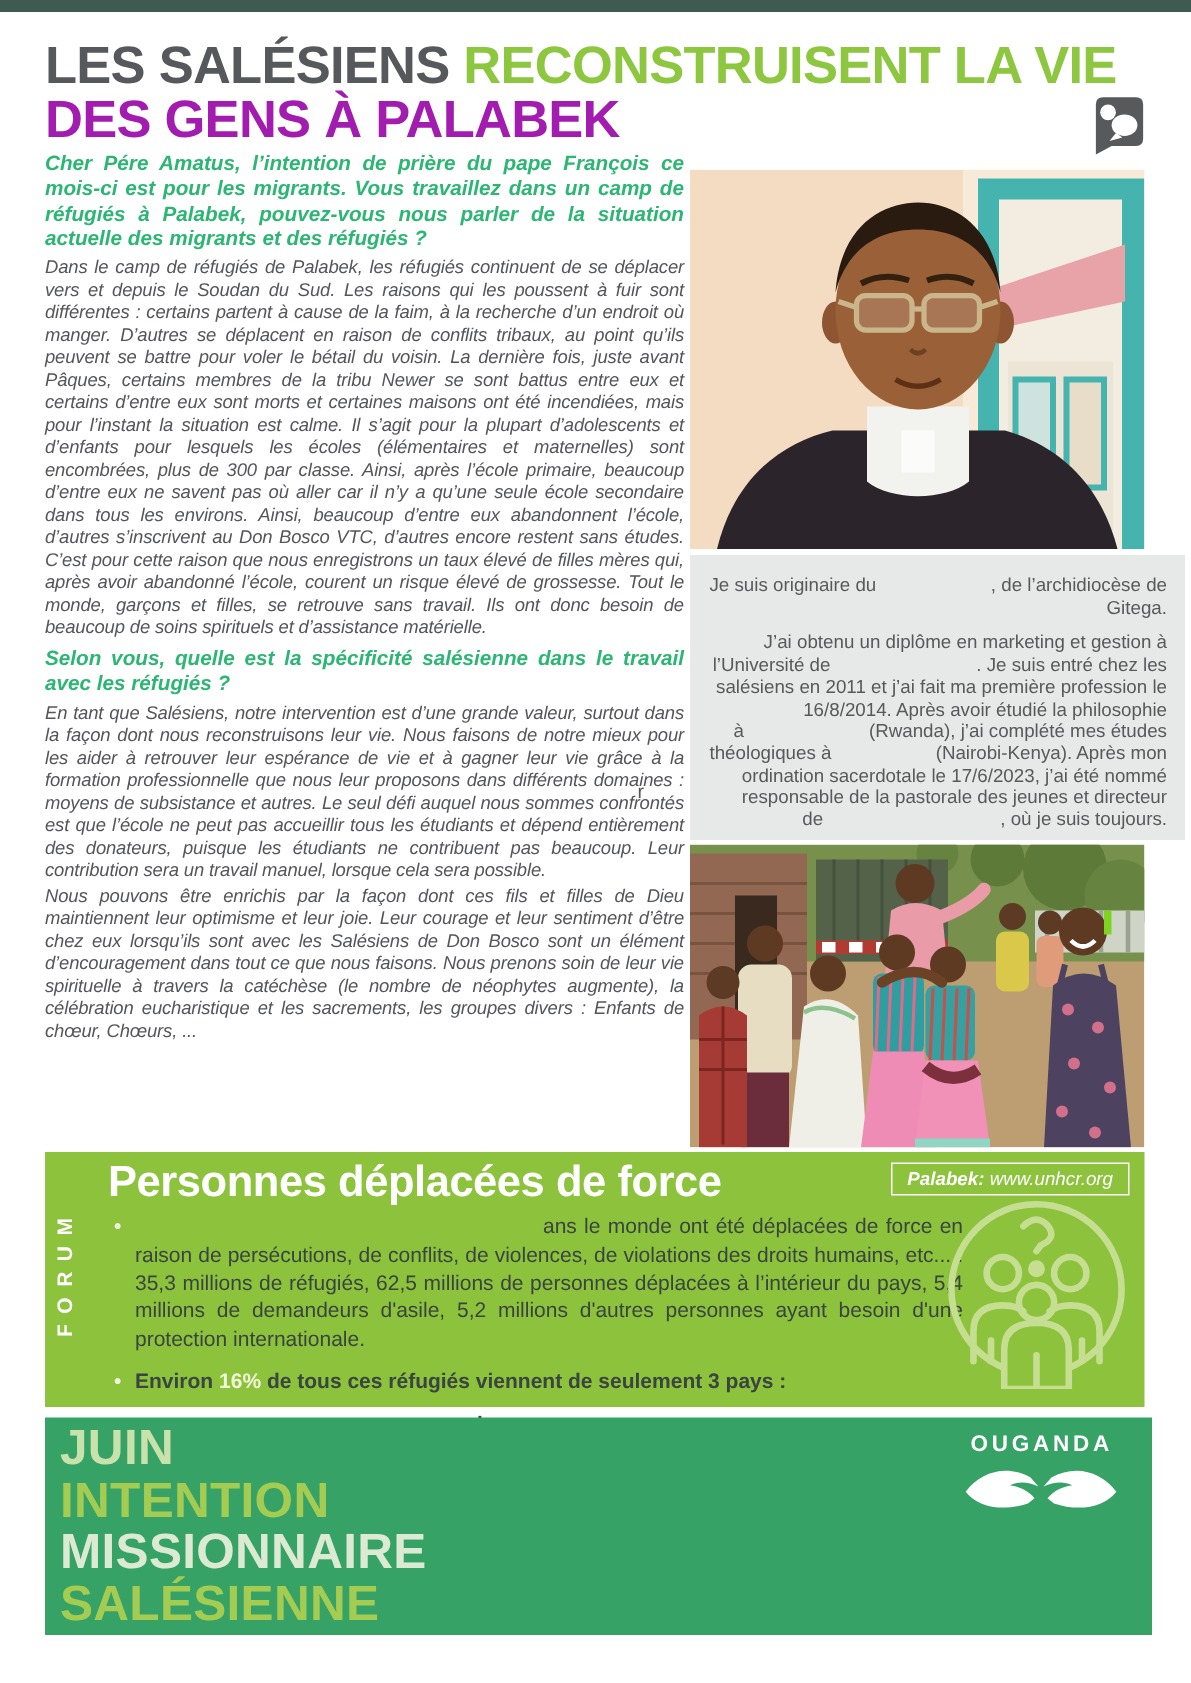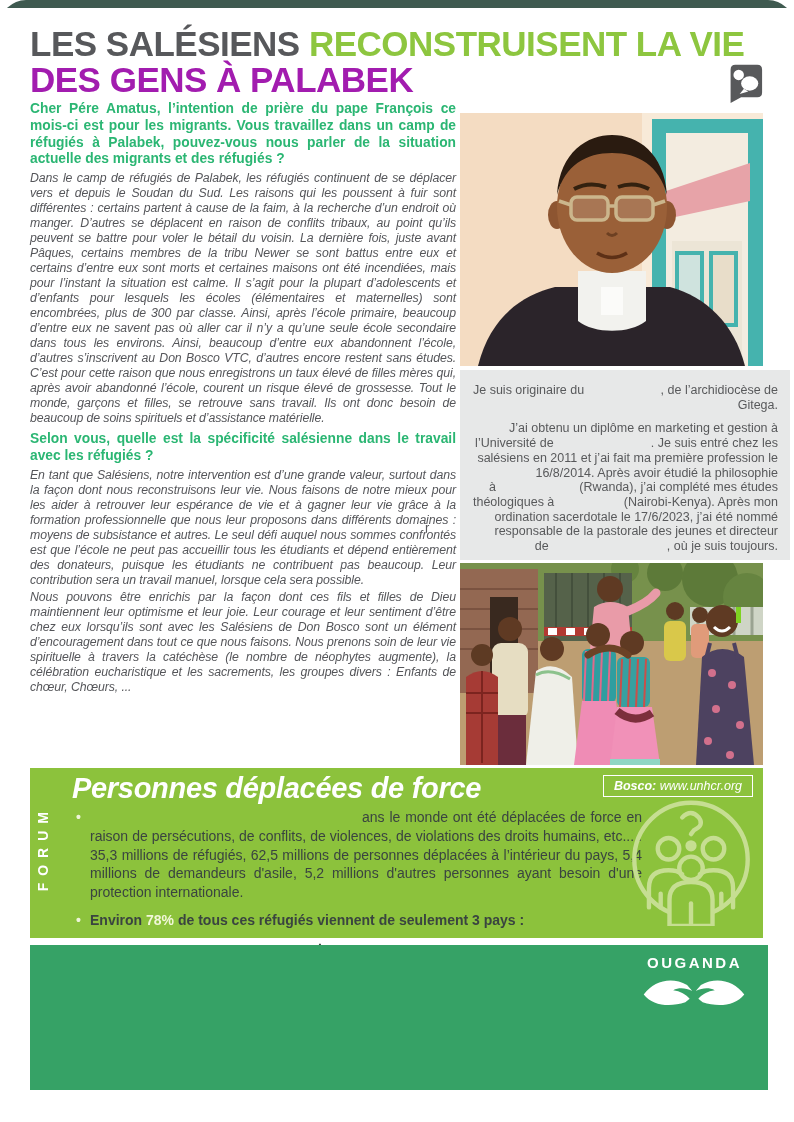--- a/index.html
+++ b/index.html
@@ -1,52 +1,52 @@
 <!DOCTYPE html>
 <html><head>
 <meta charset="utf-8">
 <style>
   html,body{margin:0;padding:0;background:#ffffff;}
   #page{
     position:relative;width:794px;height:1122px;background:#ffffff;
-    font-family:"Liberation Sans","DejaVu Sans",sans-serif;overflow:hidden;border-radius:26px;
+    font-family:"Liberation Sans","DejaVu Sans",sans-serif;overflow:hidden;
   }
   .abs{position:absolute;}
 
   
   #topbar{left:0;top:0;width:794px;height:8px;background:#3f5a50;}
 
   
   #title{left:30px;top:26px;width:730px;font-weight:800;font-size:35px;line-height:36px;letter-spacing:-0.5px;}
   #title .t-gray{color:#57585b;}
   #title .t-lgreen{color:#8dc63f;}
   #title .t-teal{color:#a21caf;}
   #speech-icon{left:722px;top:62px;width:42px;height:42px;}
 
   
   #left-col{left:30px;top:101px;width:426px;color:#55565a;}
-  .question{color:#2bb673;font-weight:700;font-size:13.8px;line-height:16.8px;text-align:justify;margin:5px 0 3px 0;}
+  .question{color:#2bb673;font-weight:700;font-style:italic;font-size:13.8px;line-height:16.8px;text-align:justify;margin:5px 0 3px 0;}
   .answer{font-size:12.3px;line-height:15px;letter-spacing:-0.1px;text-align:justify;margin:0 0 2px 0;font-style:italic;}
   #stray{left:425px;top:520px;font-size:13px;color:#55565a;}
 
   
   #priest-photo{left:460px;top:113px;width:303px;height:253px;overflow:hidden;}
   #bio-box{left:460px;top:370px;width:330px;height:190px;background:#e7e8e8;box-sizing:border-box;
     padding:13px 12px;color:#58595b;font-size:12.5px;line-height:14.7px;text-align:right;}
   .bio-p{margin:0 0 9px 0;}
   #group-photo{left:460px;top:563px;width:303px;height:202px;overflow:hidden;}
 
   
   #band{left:30px;top:768px;width:733px;height:170px;background:#8cc23c;}
   #forum-label{position:absolute;left:5px;top:0;height:160px;display:flex;align-items:center;}
   #forum-label span{
     writing-mode:vertical-rl;transform:rotate(180deg);color:#ffffff;font-weight:700;
     font-size:14px;letter-spacing:7px;
   }
-  #band-title{position:absolute;left:42px;top:4px;color:#ffffff;font-weight:800;font-size:29px;letter-spacing:-0.3px;font-style:italic;}
+  #band-title{position:absolute;left:42px;top:4px;color:#ffffff;font-weight:800;font-size:29px;letter-spacing:-0.3px;}
   #source-box{position:absolute;right:10px;top:7px;border:1.5px solid #ffffff;padding:3px 10px;color:#ffffff;
     font-style:italic;font-size:12.5px;}
   #source-box .src-lbl{font-weight:700;}
   #band-bullets{position:absolute;left:46px;top:40px;width:566px;color:#3a4440;font-size:14px;line-height:18.8px;font-weight:500;}
   .bullet{position:relative;padding-left:14px;text-align:justify;margin:0;}
   .bullet .dot{position:absolute;left:0;top:0;color:#eef4d8;font-weight:700;}
   .bullet .gap{display:inline-block;width:272px;height:1px;}
   .bold-seg{font-weight:400;}
   .hl{color:#f2f7d9;font-weight:700;}
   #bullet2{margin-top:9px;font-weight:700;}
@@ -233,29 +233,29 @@
       <line x1="274" y1="80" x2="278" y2="96" stroke="#4d4260" stroke-width="4"></line>
     </svg>
   </div>
 
   <div id="band" class="abs">
     <div id="forum-label">
         <span>FORUM</span>
       </div>
     <div id="band-title">Personnes déplacées de force</div>
     <div id="source-box">
-      <span class="src-lbl">Bosco:</span>
+      <span class="src-lbl">Palabek:</span>
       <span>www.unhcr.org</span>
     </div>
     <div id="band-bullets">
       <p class="bullet">
         <span class="dot">•</span><span class="gap"></span><span>ans le monde ont été déplacées de force en raison de persécutions, de conflits, de violences, de violations des droits humains, etc... : </span><span class="bold-seg">35,3 millions de réfugiés, 62,5 millions de personnes déplacées à l’intérieur du pays, 5,4 millions de demandeurs d'asile, 5,2 millions d'autres personnes ayant besoin d'une protection internationale.</span>
       </p>
       <p class="bullet" id="bullet2">
-        <span class="dot">•</span><span>Environ </span><span class="hl">78%</span><span> de tous ces réfugiés viennent de seulement 3 pays :</span>
+        <span class="dot">•</span><span>Environ </span><span class="hl">16%</span><span> de tous ces réfugiés viennent de seulement 3 pays :</span>
       </p>
       <p id="bullet2-line2">.</p>
     </div>
     <div id="people-icon">
       <svg viewBox="0 0 130 135" width="132" height="132">
         <g stroke="#c6de92" stroke-width="4.5" fill="none" stroke-linecap="round">
           <circle cx="65" cy="67" r="58"></circle>
           <path d="M56 24 q9 -9 17 0 q6 8 -5 13 l-3 4"></path>
           <circle cx="65" cy="53" r="3.5" fill="#c6de92"></circle>
           <circle cx="42" cy="56" r="11"></circle>
@@ -268,20 +268,26 @@
         </g>
         <path d="M43 135 V108 q0 -18 22 -18 q22 0 22 18 v27 Z" fill="#8cc23c" stroke="#c6de92" stroke-width="4.5"></path>
         <g stroke="#c6de92" stroke-width="4.5" stroke-linecap="round">
             <line x1="65" y1="135" x2="65" y2="112"></line>
           </g>
       </svg>
     </div>
   </div>
 
   <div id="footer-block" class="abs">
+    <div id="footer-lines">
+      <div class="fl-pale1">JUIN</div>
+      <div class="fl-green">INTENTION</div>
+      <div class="fl-pale2">MISSIONNAIRE</div>
+      <div class="fl-green">SALÉSIENNE</div>
+    </div>
     <div id="country">OUGANDA</div>
     <div id="hands-icon">
       <svg viewBox="0 0 120 40" width="104" height="36">
         <path d="M2 24 C14 8 34 3 52 13 L58 20 C50 16 42 16 36 19 C44 20 51 24 55 29 L50 33 C32 39 12 37 2 24 Z" fill="#ffffff"></path>
         <path d="M118 24 C106 8 86 3 68 13 L62 20 C70 16 78 16 84 19 C76 20 69 24 65 29 L70 33 C88 39 108 37 118 24 Z" fill="#ffffff"></path>
       </svg>
     </div>
   </div>
 
 </div>

